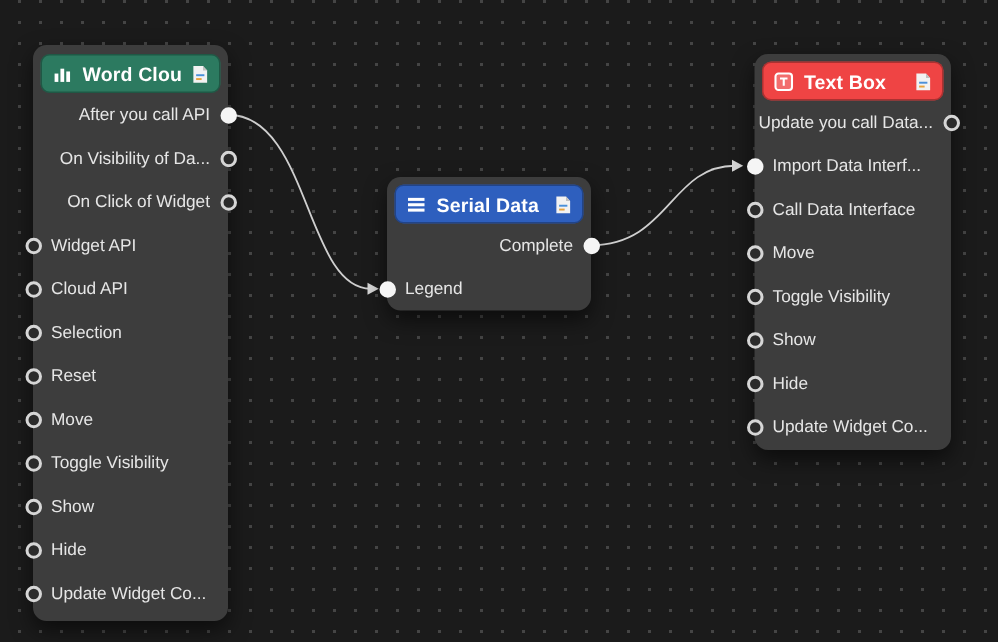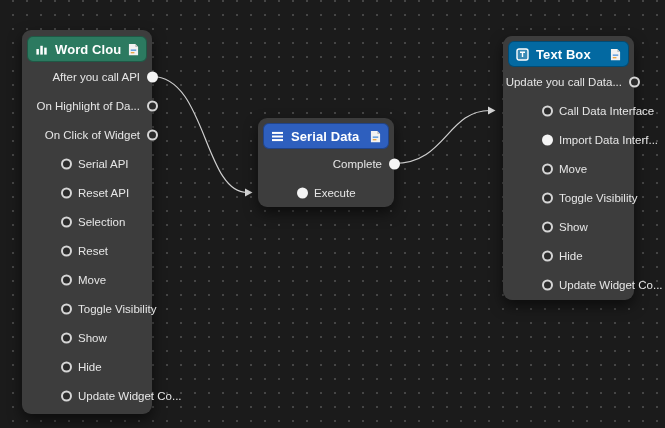--- a/index.html
+++ b/index.html
@@ -38,21 +38,20 @@
     letter-spacing:0.1px;
   }
   .header svg { flex:none; display:block; }
   .rows { position:relative; }
   .row {
     position:relative; height:29px;
     display:flex; align-items:center;
     padding:0 12px;
     font-size:11.5px; color:#e6e6e6;
     white-space:nowrap;
-    margin-left:44px;
   }
   .row.out { justify-content:flex-end; }
   .port {
     position:absolute; top:50%;
     width:11px; height:11px; box-sizing:border-box;
     border-radius:50%;
     background:#2b2b2b;
     border:2px solid #d6d6d6;
     transform:translateY(-50%);
   }
@@ -90,34 +89,34 @@
         <rect x="3" y="7" width="6" height="1.4" fill="#4a90d9"></rect>
         <rect x="3" y="9.8" width="4" height="1.4" fill="#e8a33d"></rect>
       </svg>
     </div>
     <div class="rows">
       <div class="row out">
         <span>After you call API</span>
         <span class="port connected"></span>
       </div>
       <div class="row out">
-        <span>On Highlight of Da...</span>
+        <span>On Visibility of Da...</span>
         <span class="port"></span>
       </div>
       <div class="row out">
         <span>On Click of Widget</span>
         <span class="port"></span>
       </div>
       <div class="row in">
         <span class="port"></span>
-        <span>Serial API</span>
-      </div>
-      <div class="row in">
-        <span class="port"></span>
-        <span>Reset API</span>
+        <span>Widget API</span>
+      </div>
+      <div class="row in">
+        <span class="port"></span>
+        <span>Cloud API</span>
       </div>
       <div class="row in">
         <span class="port"></span>
         <span>Selection</span>
       </div>
       <div class="row in">
         <span class="port"></span>
         <span>Reset</span>
       </div>
       <div class="row in">
@@ -158,53 +157,53 @@
         <rect x="3" y="9.8" width="4" height="1.4" fill="#e8a33d"></rect>
       </svg>
     </div>
     <div class="rows">
       <div class="row out">
         <span>Complete</span>
         <span class="port connected"></span>
       </div>
       <div class="row in">
         <span class="port connected"></span>
-        <span>Execute</span>
+        <span>Legend</span>
       </div>
     </div>
   </div>
 
   <div class="node" style="left:503px; top:36px; width:131px; padding-bottom:1px;">
-    <div class="header" style="background: #0369a1;">
+    <div class="header" style="background: #ef4444;">
       <svg width="13" height="13" viewBox="0 0 13 13">
         <rect x="1" y="1" width="11" height="11" rx="2" fill="rgba(255,255,255,0.22)" stroke="#ffffff" stroke-width="1.4"></rect>
         <path d="M4 4.3 h5 M6.5 4.3 v4.8" stroke="#ffffff" stroke-width="1.4" fill="none"></path>
       </svg>
       <span class="title">Text Box</span>
       <svg width="11" height="13" viewBox="0 0 12 14">
         <path d="M1 1 h7 l3 3.2 v9 h-10 z" fill="#f2f2f2"></path>
         <path d="M8 1 l3 3.2 h-3 z" fill="#bfbfbf"></path>
         <rect x="3" y="7" width="6" height="1.4" fill="#4a90d9"></rect>
         <rect x="3" y="9.8" width="4" height="1.4" fill="#e8a33d"></rect>
       </svg>
     </div>
     <div class="rows">
       <div class="row out">
         <span>Update you call Data...</span>
         <span class="port"></span>
       </div>
       <div class="row in">
+        <span class="port connected"></span>
+        <span>Import Data Interf...</span>
+      </div>
+      <div class="row in">
         <span class="port"></span>
         <span>Call Data Interface</span>
       </div>
       <div class="row in">
-        <span class="port connected"></span>
-        <span>Import Data Interf...</span>
-      </div>
-      <div class="row in">
         <span class="port"></span>
         <span>Move</span>
       </div>
       <div class="row in">
         <span class="port"></span>
         <span>Toggle Visibility</span>
       </div>
       <div class="row in">
         <span class="port"></span>
         <span>Show</span>

